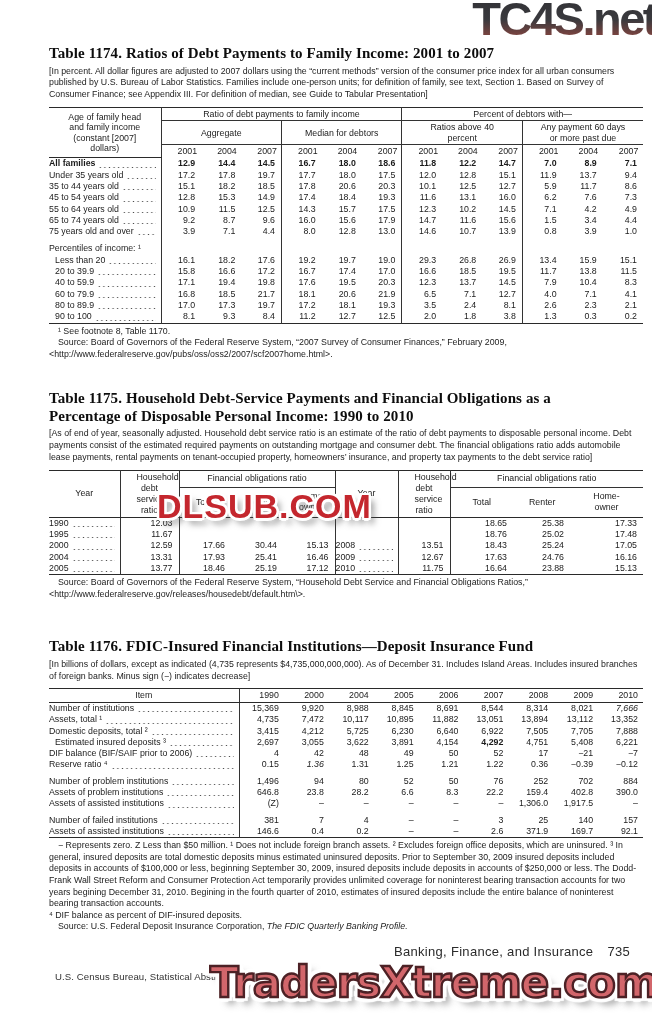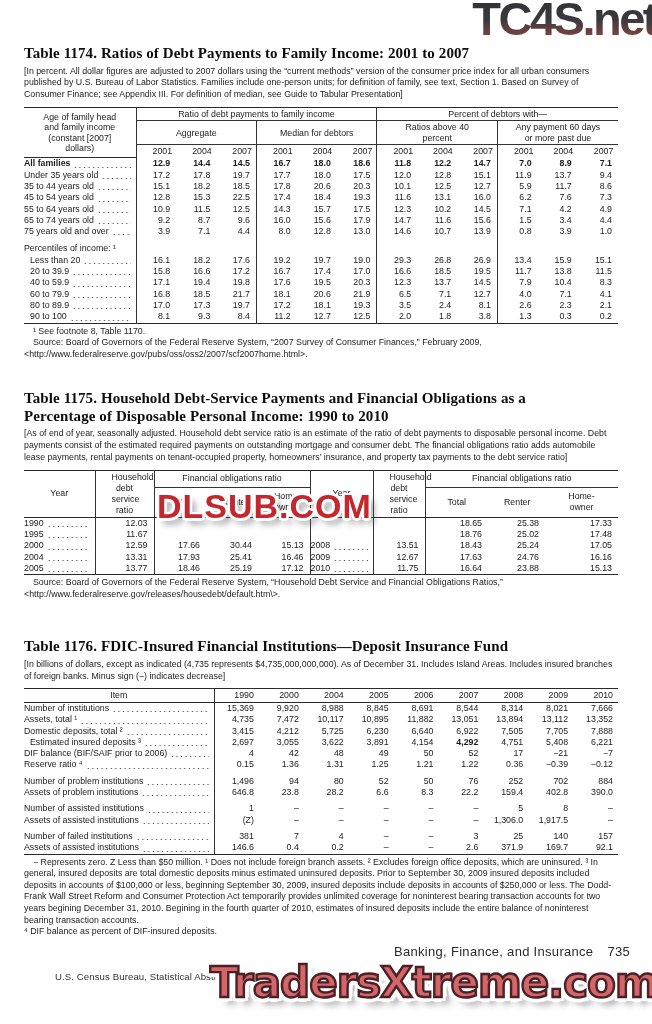--- a/index.html
+++ b/index.html
@@ -1,18 +1,18 @@
 <!DOCTYPE html>
 <html><head>
 <meta charset="utf-8">
 <style>
   html,body{margin:0;padding:0;background:#9a9a9a;}
   .page{position:relative;width:652px;height:1024px;margin:0 auto;background:#ffffff;
         font-family:"Liberation Sans",sans-serif;color:#1d1d1d;overflow:hidden;}
-  .content{position:absolute;left:24px;top:0;width:594px;z-index:1;}
+  .content{position:absolute;left:49px;top:0;width:594px;z-index:1;}
 
   .tbl-title{font-family:"Liberation Serif",serif;font-weight:bold;color:#0d0d0d;
              font-size:15px;line-height:17.5px;margin:0;letter-spacing:.1px;}
   .note{font-size:8.8px;line-height:11.8px;margin:3px 0 0 0;color:#222;}
   .foot{font-size:8.8px;line-height:11.6px;margin:2px 0 0 0;color:#222;}
   .foot .ind{text-indent:9px;}
   .foot p{margin:0;}
   .fn-par{text-indent:9px;}
 
   table{border-collapse:collapse;table-layout:fixed;width:594px;}
@@ -173,21 +173,21 @@
             </tr>
             <tr>
               <td>
                 <div class="lblwrap">
                   <span class="lbltext">45 to 54 years old</span>
                   <span class="leader"></span>
                 </div>
               </td>
               <td class="num vl">12.8</td>
               <td class="num">15.3</td>
-              <td class="num">22.5</td>
+              <td class="num">14.9</td>
               <td class="num vl">17.4</td>
               <td class="num">18.4</td>
               <td class="num">19.3</td>
               <td class="num vl">11.6</td>
               <td class="num">13.1</td>
               <td class="num">16.0</td>
               <td class="num vl">6.2</td>
               <td class="num">7.6</td>
               <td class="num">7.3</td>
             </tr>
@@ -586,21 +586,21 @@
                 </div>
               </td>
               <td class="num vl" style="padding-right: 5px;">15,369</td>
               <td class="num" style="padding-right: 5px;">9,920</td>
               <td class="num" style="padding-right: 5px;">8,988</td>
               <td class="num" style="padding-right: 5px;">8,845</td>
               <td class="num" style="padding-right: 5px;">8,691</td>
               <td class="num" style="padding-right: 5px;">8,544</td>
               <td class="num" style="padding-right: 5px;">8,314</td>
               <td class="num" style="padding-right: 5px;">8,021</td>
-              <td class="num" style="padding-right: 5px;">7,666</td>
+              <td class="num" style="padding-right: 5px; font-style: italic;">7,666</td>
             </tr>
             <tr>
               <td>
                 <div class="lblwrap">
                   <span class="lbltext">Assets, total ¹</span>
                   <span class="leader"></span>
                 </div>
               </td>
               <td class="num vl" style="padding-right: 5px;">4,735</td>
               <td class="num" style="padding-right: 5px;">7,472</td>
@@ -664,21 +664,21 @@
               <td class="num" style="padding-right: 5px;">−7</td>
             </tr>
             <tr>
               <td>
                 <div class="lblwrap">
                   <span class="lbltext">Reserve ratio ⁴</span>
                   <span class="leader"></span>
                 </div>
               </td>
               <td class="num vl" style="padding-right: 5px;">0.15</td>
-              <td class="num" style="padding-right: 5px;">1.36</td>
+              <td class="num" style="padding-right: 5px; font-style: italic;">1.36</td>
               <td class="num" style="padding-right: 5px;">1.31</td>
               <td class="num" style="padding-right: 5px;">1.25</td>
               <td class="num" style="padding-right: 5px;">1.21</td>
               <td class="num" style="padding-right: 5px;">1.22</td>
               <td class="num" style="padding-right: 5px;">0.36</td>
               <td class="num" style="padding-right: 5px;">−0.39</td>
               <td class="num" style="padding-right: 5px;">−0.12</td>
             </tr>
             <tr class="gap">
               <td>
@@ -707,37 +707,20 @@
               <td class="num vl" style="padding-right: 5px;">646.8</td>
               <td class="num" style="padding-right: 5px;">23.8</td>
               <td class="num" style="padding-right: 5px;">28.2</td>
               <td class="num" style="padding-right: 5px;">6.6</td>
               <td class="num" style="padding-right: 5px;">8.3</td>
               <td class="num" style="padding-right: 5px;">22.2</td>
               <td class="num" style="padding-right: 5px;">159.4</td>
               <td class="num" style="padding-right: 5px;">402.8</td>
               <td class="num" style="padding-right: 5px;">390.0</td>
             </tr>
-            <tr class="gap">
-              <td>
-                <div class="lblwrap">
-                  <span class="lbltext">Number of assisted institutions</span>
-                  <span class="leader"></span>
-                </div>
-              </td>
-              <td class="num vl" style="padding-right: 5px;">1</td>
-              <td class="num" style="padding-right: 5px;">–</td>
-              <td class="num" style="padding-right: 5px;">–</td>
-              <td class="num" style="padding-right: 5px;">–</td>
-              <td class="num" style="padding-right: 5px;">–</td>
-              <td class="num" style="padding-right: 5px;">–</td>
-              <td class="num" style="padding-right: 5px;">5</td>
-              <td class="num" style="padding-right: 5px;">8</td>
-              <td class="num" style="padding-right: 5px;">–</td>
-            </tr>
             <tr>
               <td>
                 <div class="lblwrap">
                   <span class="lbltext">Assets of assisted institutions</span>
                   <span class="leader"></span>
                 </div>
               </td>
               <td class="num vl" style="padding-right: 5px;">(Z)</td>
               <td class="num" style="padding-right: 5px;">–</td>
               <td class="num" style="padding-right: 5px;">–</td>
@@ -781,20 +764,21 @@
               <td class="num" style="padding-right: 5px;">371.9</td>
               <td class="num" style="padding-right: 5px;">169.7</td>
               <td class="num" style="padding-right: 5px;">92.1</td>
             </tr>
           </tbody>
       </table>
 
       <div class="foot">
         <p class="fn-par">− Represents zero. Z Less than $50 million. ¹ Does not include foreign branch assets. ² Excludes foreign office deposits, which are uninsured. ³ In general, insured deposits are total domestic deposits minus estimated uninsured deposits. Prior to September 30, 2009 insured deposits included deposits in accounts of $100,000 or less, beginning September 30, 2009, insured deposits include deposits in accounts of $250,000 or less. The Dodd-Frank Wall Street Reform and Consumer Protection Act temporarily provides unlimited coverage for noninterest bearing transaction accounts for two years begining December 31, 2010. Begining in the fourth quarter of 2010, estimates of insured deposits include the entire balance of noninterest bearing transaction accounts.</p>
         <p>⁴ DIF balance as percent of DIF-insured deposits.</p>
+        <p class="ind"><span>Source: U.S. Federal Deposit Insurance Corporation, </span><i>The FDIC Quarterly Banking Profile.</i></p>
       </div>
     </div>
 
   </div>
 
   <div class="running-head">
     <span>Banking, Finance, and Insurance</span><span class="pagenum">735</span>
   </div>
   <div class="imprint">U.S. Census Bureau, Statistical Abstract of the United States: 2012</div>
 

